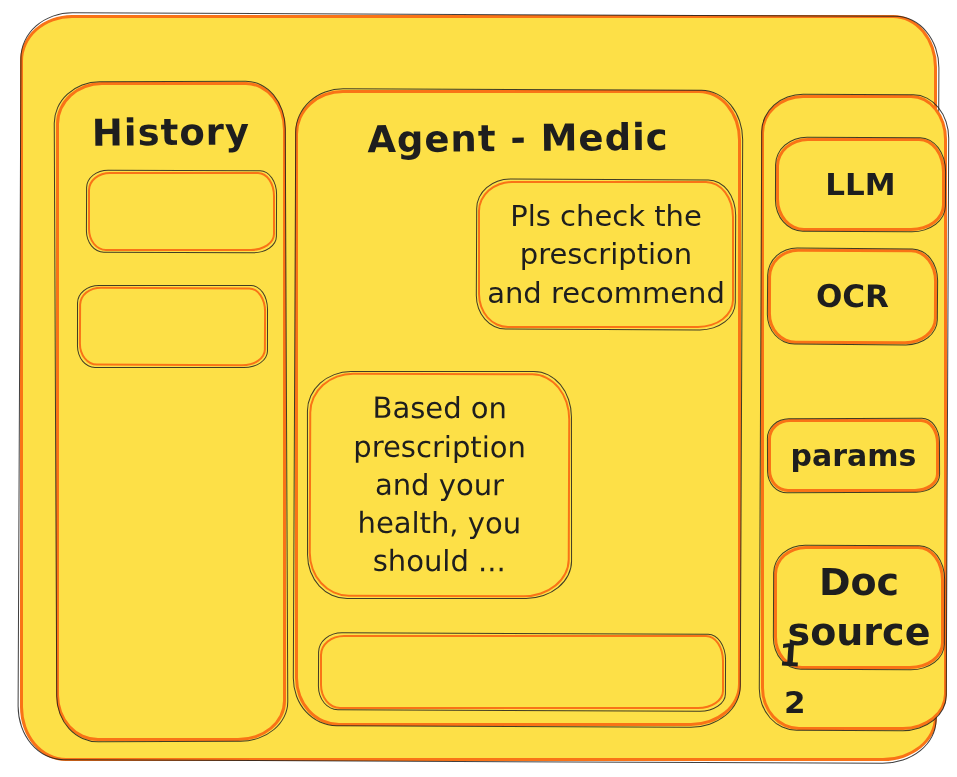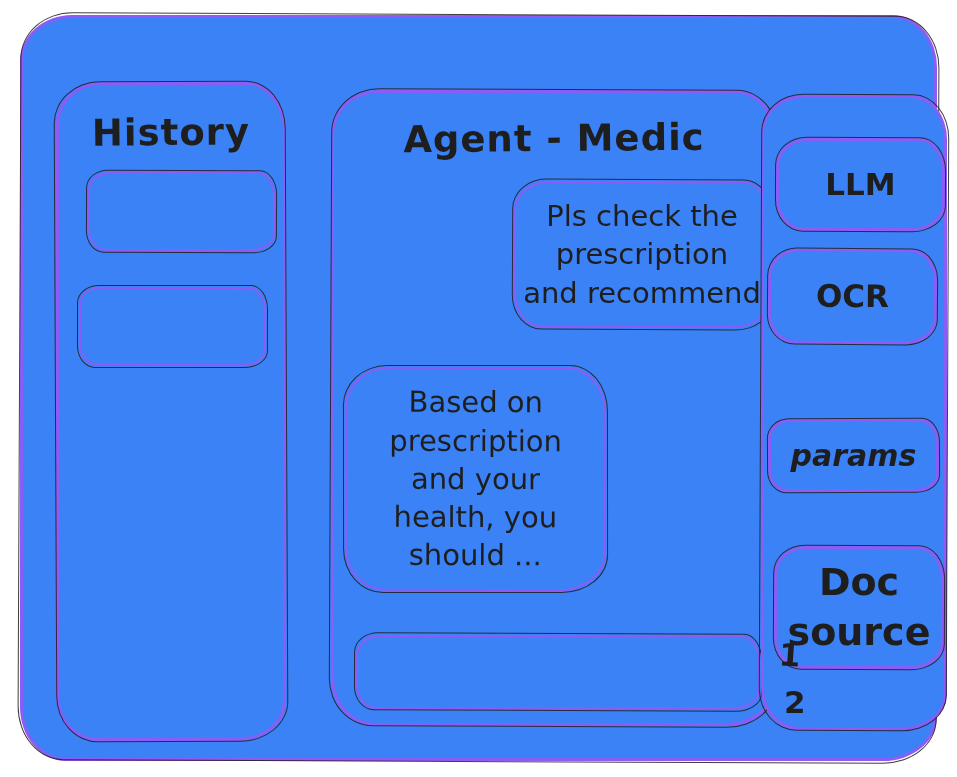--- a/index.html
+++ b/index.html
@@ -4,22 +4,22 @@
 <style>
   * { margin:0; padding:0; box-sizing:border-box; }
   html,body { width:957px; height:777px; background:#ffffff; overflow:hidden; }
   body {
     position:relative;
     font-family:"DejaVu Sans", sans-serif;
     color:#1e1e1e;
   }
   .box {
     position:absolute;
-    background:#3b82f6;
-    border:3px solid #8b5cf6;
+    background:#fde047;
+    border:3px solid #f97316;
   }
   
   .box::before {
     content:"";
     position:absolute;
     inset:-4px;
     border:1.6px solid rgba(30,30,30,0.85);
     border-radius:inherit;
     transform:rotate(0.25deg);
     pointer-events:none;
@@ -49,36 +49,35 @@
     border-radius:22px 17px 24px 18px / 18px 24px 17px 22px;
     cursor:pointer;
   }
   .hist-item-1 { left:29px; top:87px; }
   .hist-item-2 { left:20px; top:202px; transform:rotate(0.3deg); }
 
   
   .chat-panel {
     left:272px; top:72px; width:446px; height:636px;
     border-radius:48px 42px 50px 44px / 44px 50px 42px 48px;
-    margin-left:36px;
   }
   .chat-panel .panel-title { top:24px; transform:rotate(-0.5deg); }
   .bubble {
     position:absolute;
     display:flex; align-items:center; justify-content:center;
     text-align:center; white-space:pre-line;
     font-size:29px; font-weight:400; line-height:1.32;
     border-width:2.9px;
   }
   .bubble-user {
     left:180px; top:88px; width:256px; height:147px;
     border-radius:34px 28px 36px 30px / 30px 36px 28px 34px;
   }
   .bubble-assistant {
-    left:11px; top:274px; width:261px; height:224px;
+    left:11px; top:280px; width:261px; height:224px;
     border-radius:44px 38px 46px 40px / 40px 46px 38px 44px;
     transform:rotate(0.2deg);
     text-align:center;
   }
   .chat-input-wrap {
     left:22px; top:542px; width:404px; height:74px;
     border-width:2.9px;
     border-radius:24px 18px 26px 20px / 20px 26px 18px 24px;
   }
   .chat-input-wrap input {
@@ -103,21 +102,21 @@
     cursor:pointer; line-height:1.3;
     padding:16px;
   }
   .btn-llm    { left:12px; top:40px;  width:169px; height:93px;
                 border-radius:32px 26px 34px 28px / 28px 34px 26px 32px; }
   .btn-ocr    { left:4px; top:151px; width:169px; height:95px;
                 border-radius:30px 26px 32px 28px / 28px 32px 26px 30px;
                 transform:rotate(0.2deg); }
   .btn-params { left:4px;  top:321px; width:171px; height:73px;
                 border-radius:22px 18px 24px 20px / 20px 24px 18px 22px;
-                font-size:30px;font-style:italic; }
+                font-size:30px; }
   .btn-doc    { left:10px; top:431px; width:170px; height:123px;
                 border-radius:32px 26px 34px 28px / 28px 34px 26px 32px;
                 font-size:38px;margin-top:17px; }
   .doc-num {
     position:absolute;
     font-size:31px; font-weight:700;
     cursor:pointer;
   }
   .doc-num-1 { left:15px; top:539px; transform:rotate(4deg); }
   .doc-num-2 { left:20px; top:586px; }

